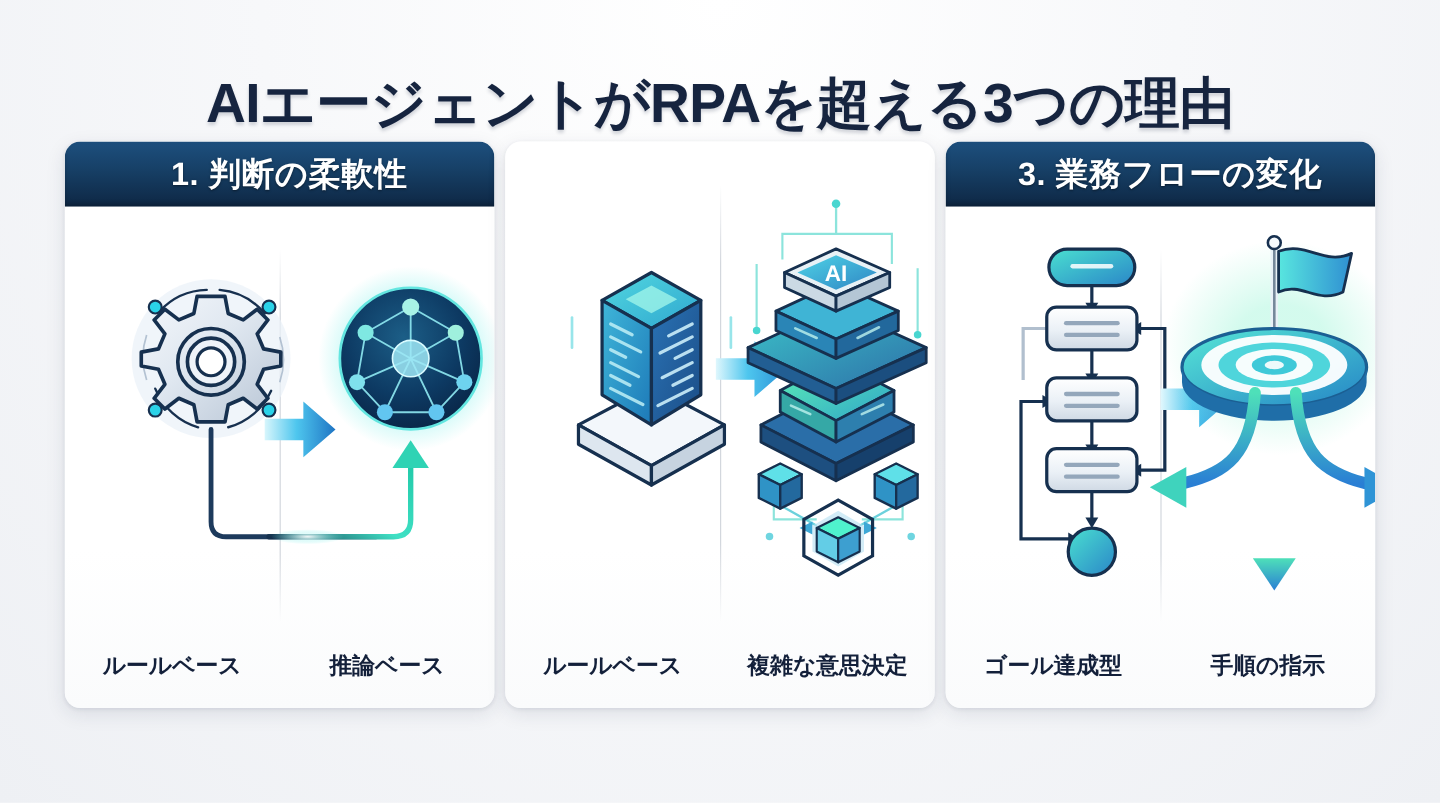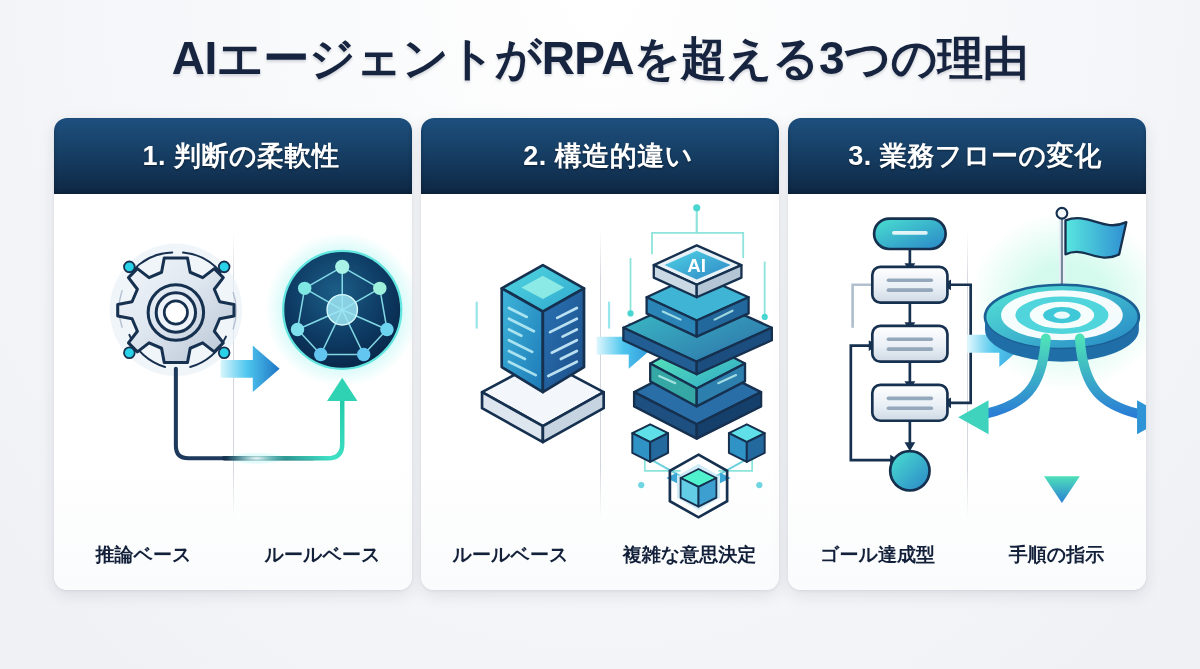--- a/index.html
+++ b/index.html
@@ -14,21 +14,21 @@
     background:
       radial-gradient(ellipse at 50% 0%, #ffffff 0%, #f7f8fa 45%, #eef0f4 100%);
     position:relative;
   }
 
   
   .title-wrap{
     width:1200px;
     height:118px;
     display:flex;
-    align-items:center;
+    align-items:flex-end;
     justify-content:center;
   }
   .title{
     font-size:46px;
     font-weight:bold;
     color:#16243f;
     letter-spacing:-0.5px;
     text-shadow:0 2px 3px rgba(20,35,60,.18);
     white-space:nowrap;
   }
@@ -46,21 +46,21 @@
     background:linear-gradient(180deg,#ffffff 0%,#ffffff 72%,#fafbfc 100%);
     border-radius:13px;
     box-shadow:0 5px 16px rgba(25,40,70,.10),
                0 1px 3px rgba(25,40,70,.07);
     overflow:hidden;
     display:flex;
     flex-direction:column;
   }
 
   .card-header{
-    height:76px;
+    height:54px;
     background:linear-gradient(180deg,#1d4f7e 0%,#174168 40%,#0e2744 100%);
     border-radius:11px 11px 0 0;
     display:flex;
     align-items:center;
     justify-content:center;
     box-shadow:inset 0 -2px 4px rgba(0,0,0,.22);
     padding-left:16px;
   }
   .card-header .h-text{
     color:#ffffff;
@@ -215,30 +215,27 @@
           <g fill="none" stroke-linecap="round">
             <path d="M96 186 L96 272 Q96 286 110 286 L250 286" stroke="#1d3a5c" stroke-width="4.5"></path>
             <path d="M150 286 L266 286 Q282 286 282 270 L282 214" stroke="url(#c1loop)" stroke-width="5"></path>
             <path d="M282 196 l17 26 -34 0 z" fill="#2fd3b4" stroke="none"></path>
             <ellipse cx="186" cy="286" rx="34" ry="7" fill="url(#c1spark)" stroke="none"></ellipse>
           </g>
         </svg>
       </div>
 
       <div class="captions">
+        <span class="cap">ルールベース</span>
         <span class="cap">推論ベース</span>
-        <span class="cap">ルールベース</span>
       </div>
     </div>
   </div>
 
   <div class="card">
-    <div class="card-header">
-      <span class="h-text">2. 構造的違い</span>
-    </div>
     <div class="card-body">
       <div class="divider"></div>
 
       <div class="art">
         <svg viewBox="0 0 360 350" preserveAspectRatio="xMidYMid meet">
           <defs>
             <linearGradient id="c2boxA" x1="0" y1="0" x2="1" y2="1">
               <stop offset="0%" stop-color="#3fb6d9"></stop>
               <stop offset="100%" stop-color="#1d79b8"></stop>
             </linearGradient>

